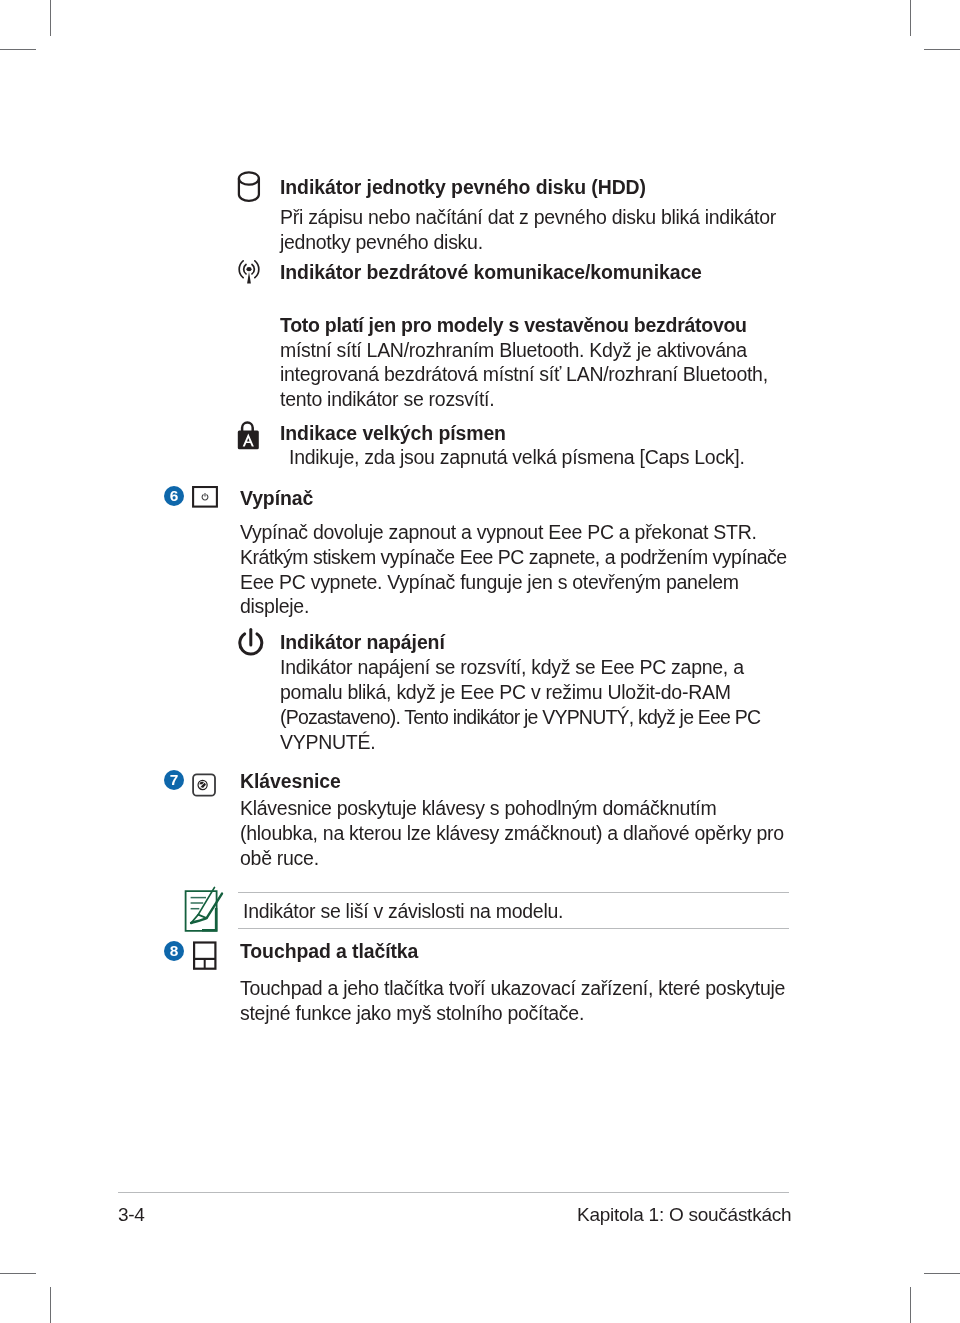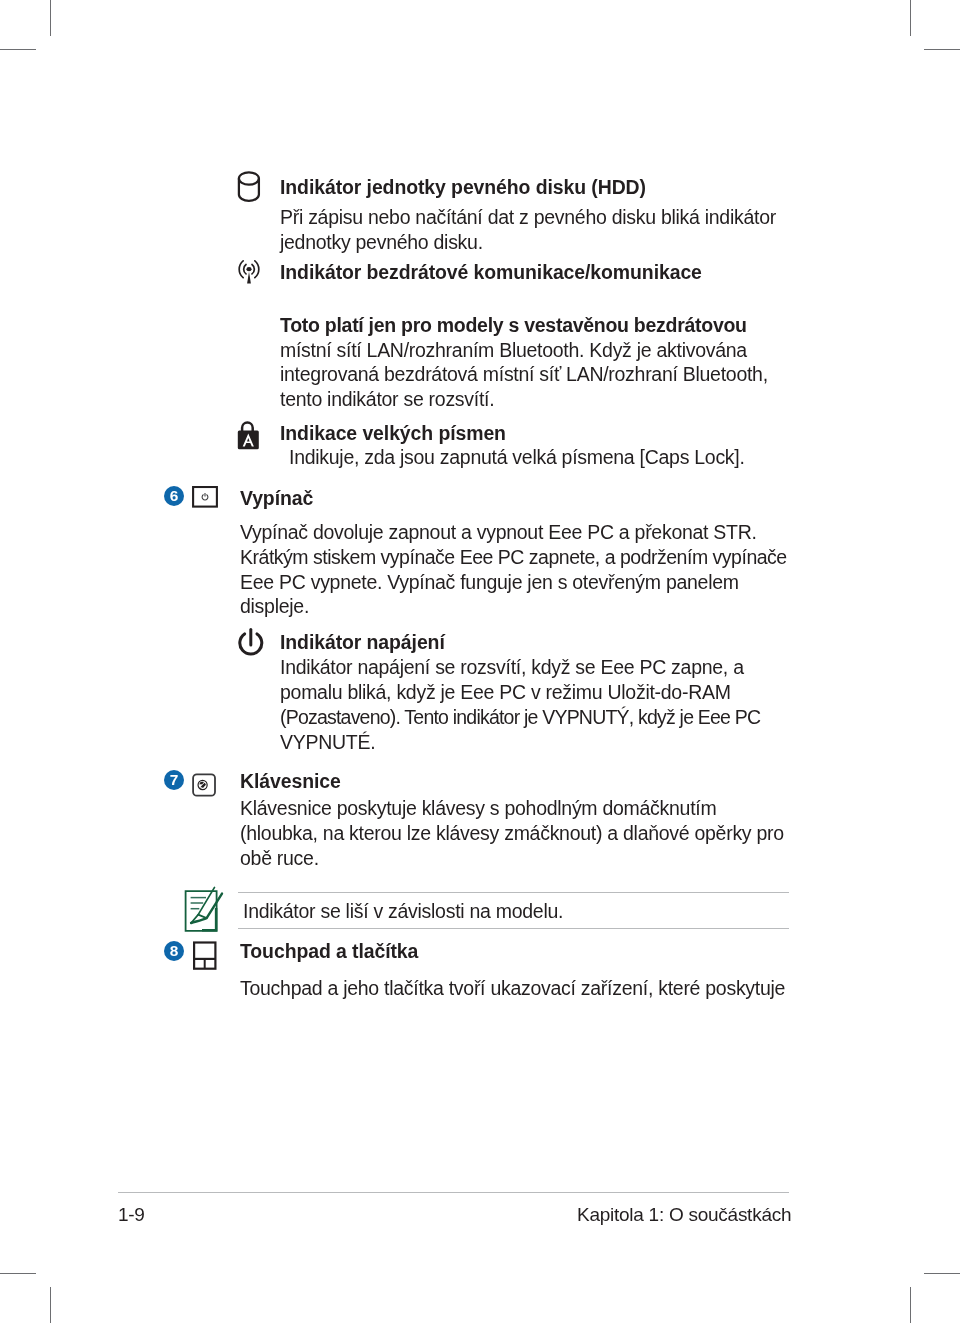--- a/index.html
+++ b/index.html
@@ -133,18 +133,19 @@
   <div class="badge" style="left:164px;top:941.3px;">
     <span>8</span>
   </div>
   <svg class="icon" style="left:191px;top:939px;" width="28" height="32" viewBox="0 0 28 32">
     <rect x="3.1" y="3.5" width="21.3" height="26.2" fill="none" stroke="#231f20" stroke-width="2.2"></rect>
     <line x1="3.1" y1="19.9" x2="24.4" y2="19.9" stroke="#231f20" stroke-width="2.2"></line>
     <line x1="13.7" y1="19.9" x2="13.7" y2="29.7" stroke="#231f20" stroke-width="2"></line>
   </svg>
   <div class="ln b" style="left:239.5px;top:939px;">Touchpad a tlačítka</div>
   <div class="ln" style="left:239.5px;top:976.2px;">Touchpad a jeho tlačítka tvoří ukazovací zařízení, které poskytuje</div>
+  <div class="ln" style="left:239.5px;top:1001.1px;">stejné funkce jako myš stolního počítače.</div>
 
   <div class="rule" style="left:118px;top:1192px;width:671px;"></div>
-  <div class="foot" style="left:118.3px;top:1202.8px;">1-9</div>
+  <div class="foot" style="left:118.3px;top:1202.8px;">3-4</div>
   <div class="foot" style="left:576.8px;top:1202.8px;">Kapitola 1: O součástkách</div>
 
 </div>
 
 </body></html>

